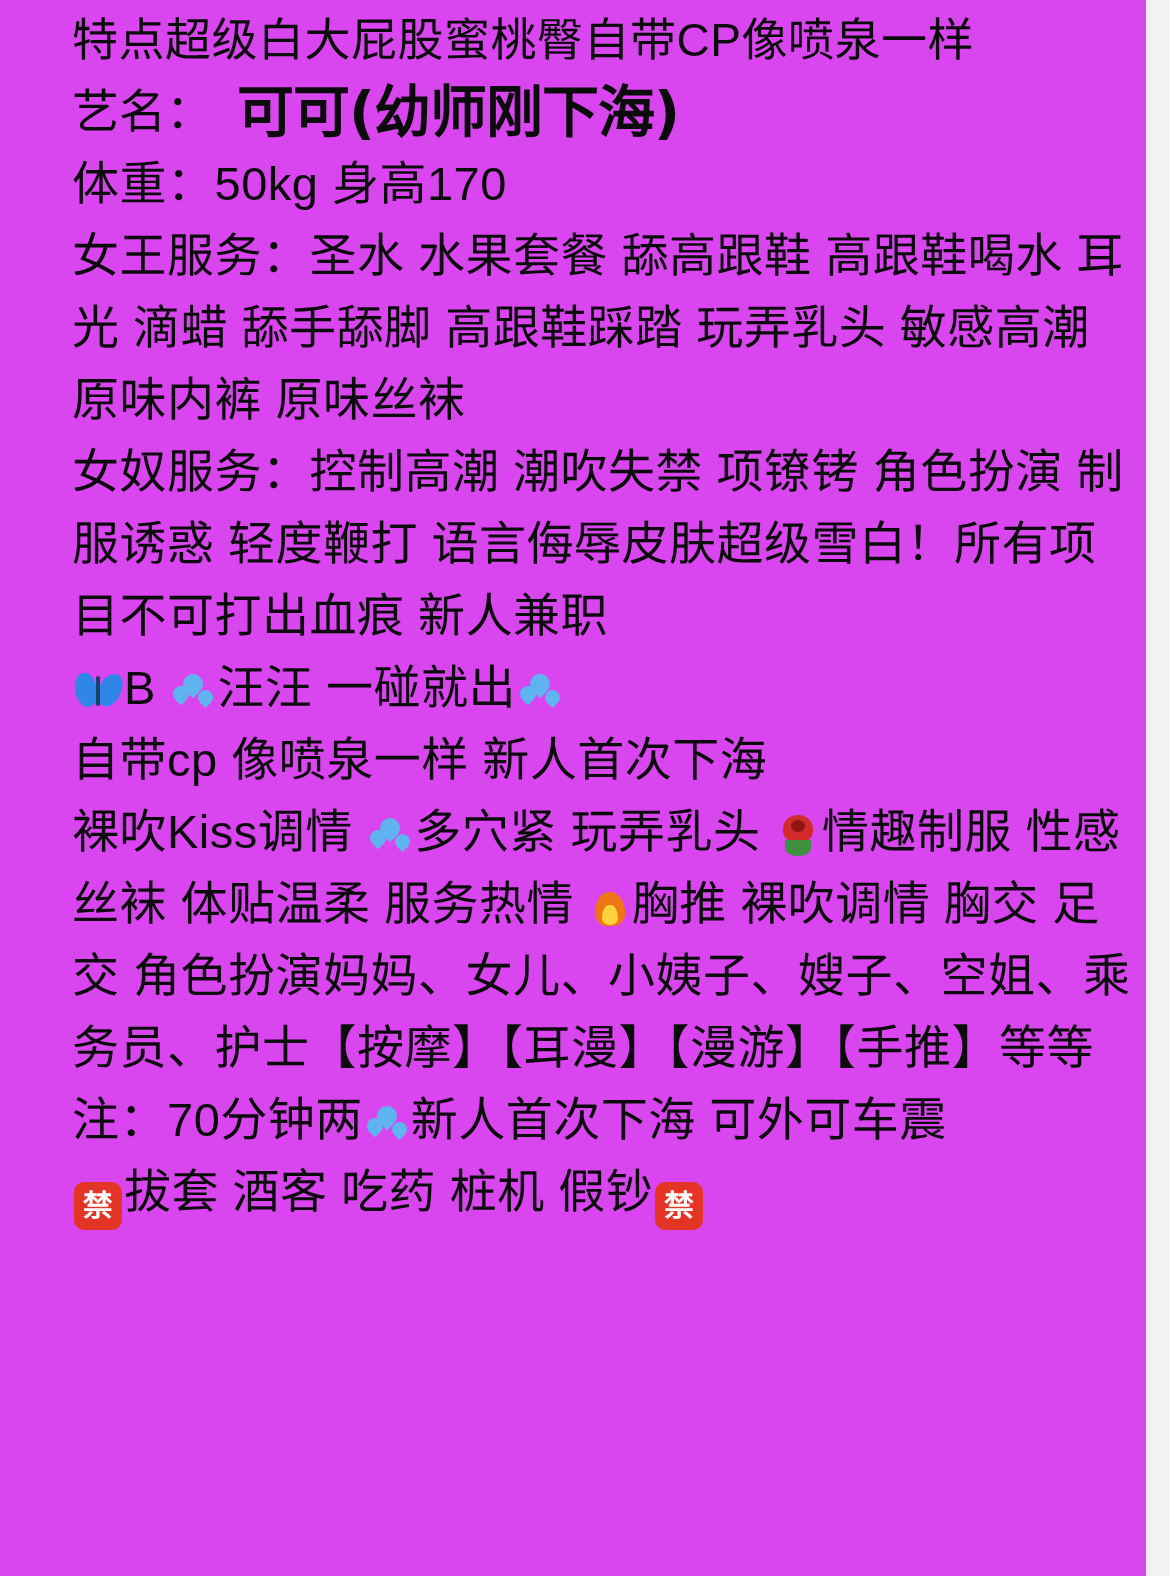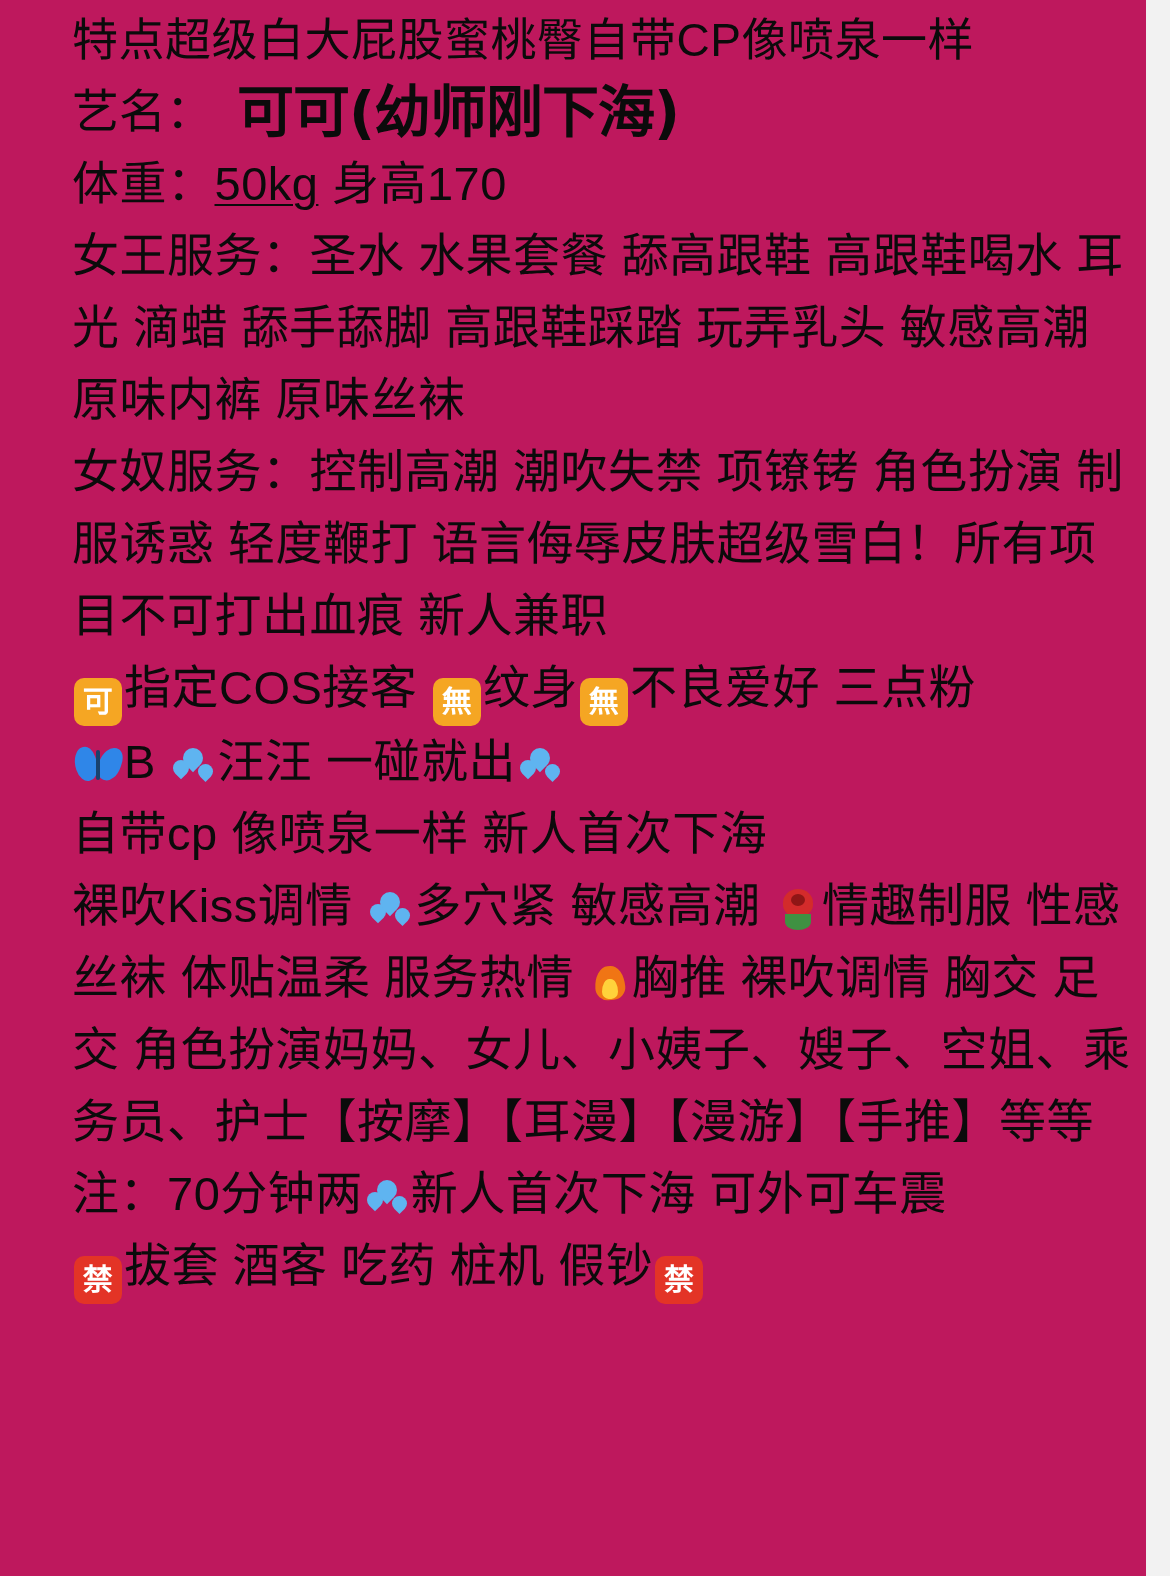--- a/index.html
+++ b/index.html
@@ -13,21 +13,21 @@
     font-family: "Liberation Sans", "DejaVu Sans", sans-serif;
     color: #0b0b0b;
     overflow: hidden;
     position: relative;
   }
   .page {
     box-sizing: border-box;
     width: 1170px;
     height: 1576px;
     padding: 4px 0 0 0;
-    background: #be185d;
+    background: #d946ef;
     position: relative;
   }
   .right-gutter {
     position: absolute;
     top: 0;
     right: 0;
     width: 24px;
     height: 1576px;
     background: #f2f2f2;
   }
@@ -57,21 +57,20 @@
     font-size: 47px;
   }
   .stage-value {
     font-size: 57px;
     font-weight: 700;
     margin-left: 24px;
     letter-spacing: -1px;
     font-family: "DejaVu Sans", "Liberation Sans", sans-serif;
   }
   .underline {
-    text-decoration: underline;
     text-decoration-thickness: 2px;
     text-underline-offset: 4px;
     margin-top: 13px;
   }
   
   .badge {
     display: inline-block;
     vertical-align: -8px;
     width: 48px;
     height: 48px;
@@ -174,26 +173,25 @@
       <span class="stage-value">可可(幼师刚下海)</span>
     </div>
 
 
     <div class="line"><span>体重：</span><span class="underline">50kg</span><span> 身高170</span></div>
 
     <div class="line">女王服务：圣水 水果套餐 舔高跟鞋 高跟鞋喝水 耳光 滴蜡 舔手舔脚 高跟鞋踩踏 玩弄乳头 敏感高潮 原味内裤 原味丝袜</div>
 
     <div class="line">女奴服务：控制高潮 潮吹失禁 项镣铐 角色扮演 制服诱惑 轻度鞭打 语言侮辱皮肤超级雪白！所有项目不可打出血痕 新人兼职</div>
 
-    <div class="line"><span class="badge orange">可</span><span>指定COS接客 </span><span class="badge orange">無</span><span>纹身</span><span class="badge orange">無</span><span>不良爱好 三点粉</span></div>
 
     <div class="line"><span class="butterfly"><i></i><i></i><i></i></span><span>B </span><span class="drop"><i></i><i></i><i></i></span><span>汪汪 一碰就出</span><span class="drop"><i></i><i></i><i></i></span></div>
 
     <div class="line">自带cp 像喷泉一样 新人首次下海</div>
 
-    <div class="line"><span>裸吹Kiss调情 </span><span class="drop"><i></i><i></i><i></i></span><span>多穴紧 敏感高潮 </span><span class="rose"><i></i><i></i><i></i></span><span>情趣制服 性感丝袜 体贴温柔 服务热情 </span><span class="fire"><i></i><i></i></span><span>胸推 裸吹调情 胸交 足交 角色扮演妈妈、女儿、小姨子、嫂子、空姐、乘务员、护士【按摩】【耳漫】【漫游】【手推】等等</span></div>
+    <div class="line"><span>裸吹Kiss调情 </span><span class="drop"><i></i><i></i><i></i></span><span>多穴紧 玩弄乳头 </span><span class="rose"><i></i><i></i><i></i></span><span>情趣制服 性感丝袜 体贴温柔 服务热情 </span><span class="fire"><i></i><i></i></span><span>胸推 裸吹调情 胸交 足交 角色扮演妈妈、女儿、小姨子、嫂子、空姐、乘务员、护士【按摩】【耳漫】【漫游】【手推】等等</span></div>
 
     <div class="line"><span>注：70分钟两</span><span class="drop"><i></i><i></i><i></i></span><span>新人首次下海 可外可车震</span></div>
 
     <div class="line"><span class="badge red">禁</span><span>拔套 酒客 吃药 桩机 假钞</span><span class="badge red">禁</span></div>
 
   </div>
 </div>
 
 </body></html>

